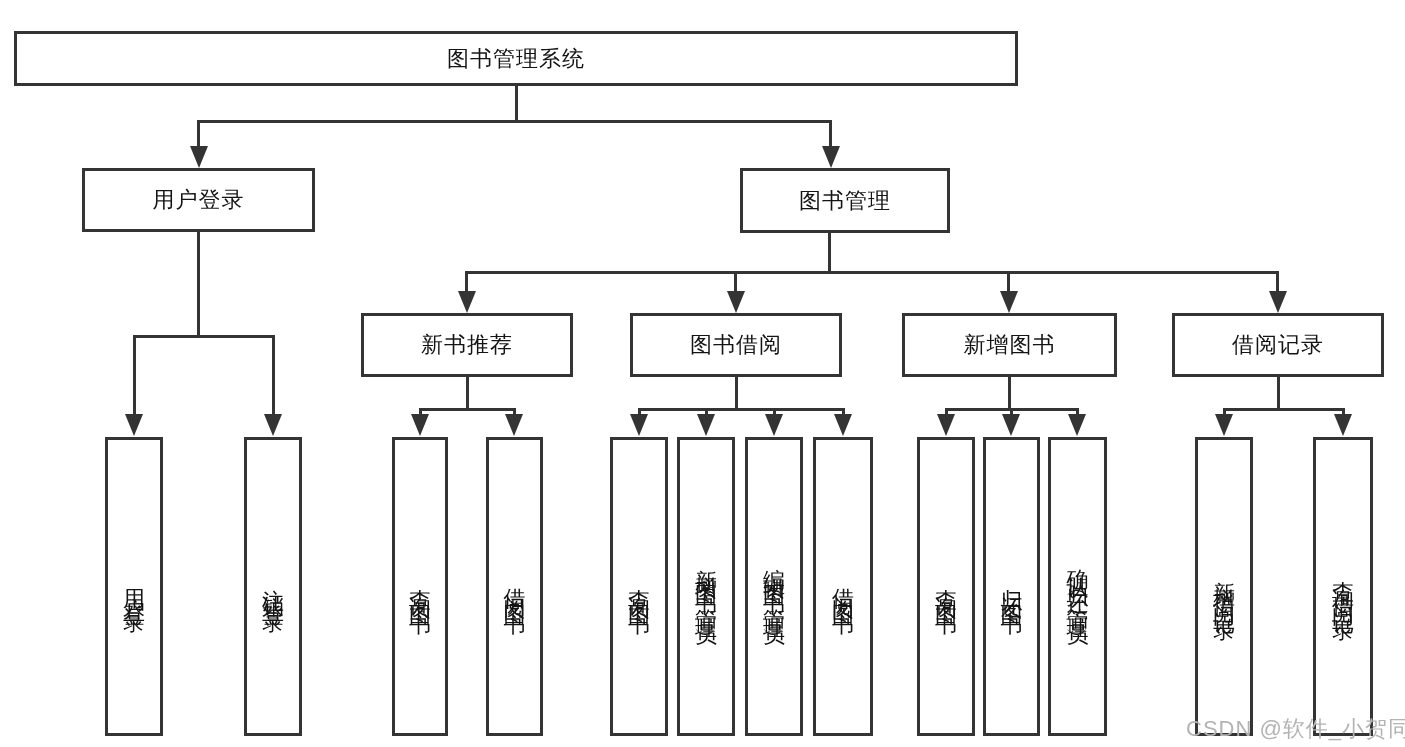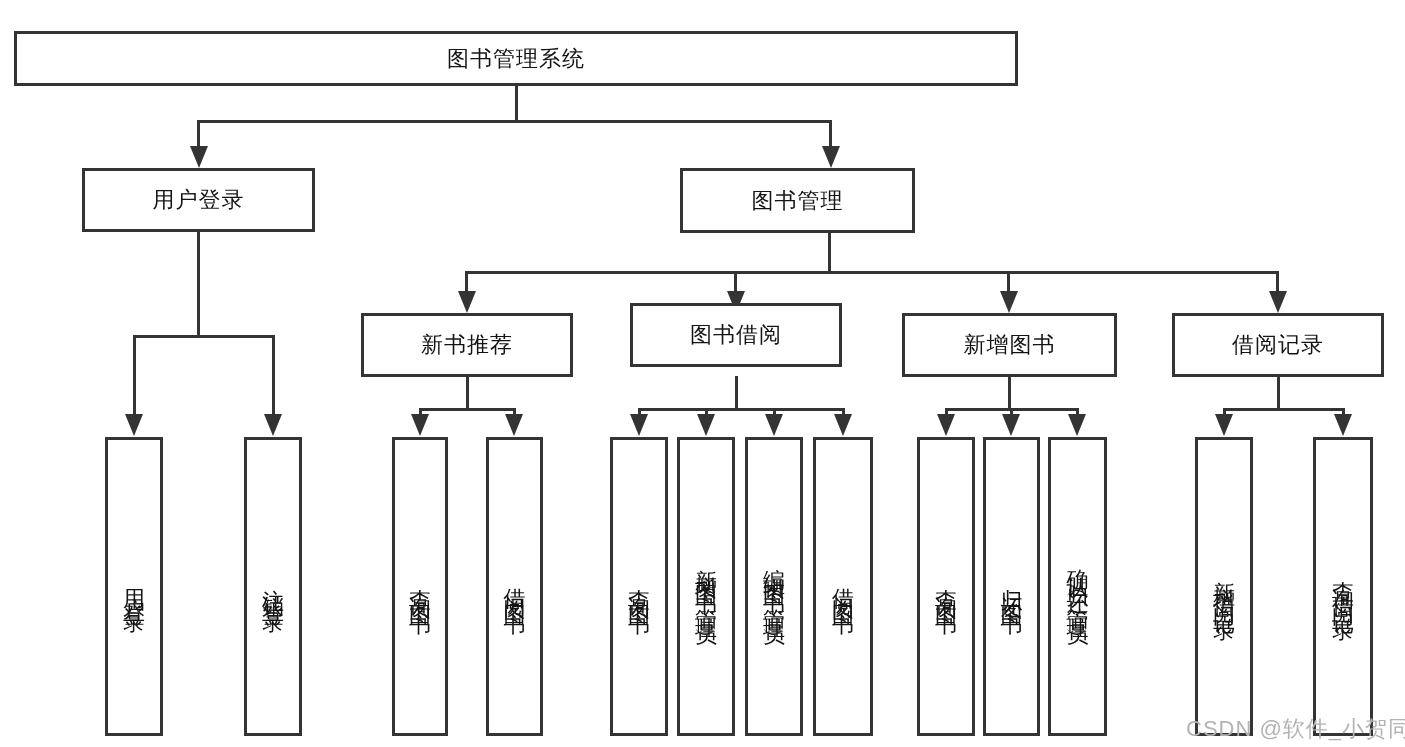--- a/index.html
+++ b/index.html
@@ -47,23 +47,23 @@
   .hl{height:3px;}
   .arr{
     position:absolute;width:0;height:0;z-index:1;
     border-left:9px solid transparent;
     border-right:9px solid transparent;
     border-top:22px solid #343434;
   }
   
   .b-root{left:14px;top:31px;width:1004px;height:55px;}
   .b-user{left:82px;top:168px;width:233px;height:64px;}
-  .b-mgmt{left:680px;top:168px;width:235px;height:65px;}
+  .b-mgmt{left:740px;top:168px;width:210px;height:65px;}
   .b-newrec{left:361px;top:313px;width:212px;height:64px;}
-  .b-borrow{left:630px;top:303px;width:212px;height:64px;text-align:right;}
+  .b-borrow{left:630px;top:313px;width:212px;height:64px;text-align:right;}
   .b-current{left:902px;top:313px;width:215px;height:64px;}
   .b-records{left:1172px;top:313px;width:212px;height:64px;}
   .lf{top:437px;height:299px;}
   .lf-user1{left:105px;width:58px;}
   .lf-user2{left:244px;width:58px;}
   .lf-nr1{left:392px;width:56px;}
   .lf-nr2{left:486px;width:57px;}
   .lf-bb1{left:610px;width:58px;}
   .lf-bb2{left:677px;width:58px;}
   .lf-bb3{left:745px;width:58px;}

